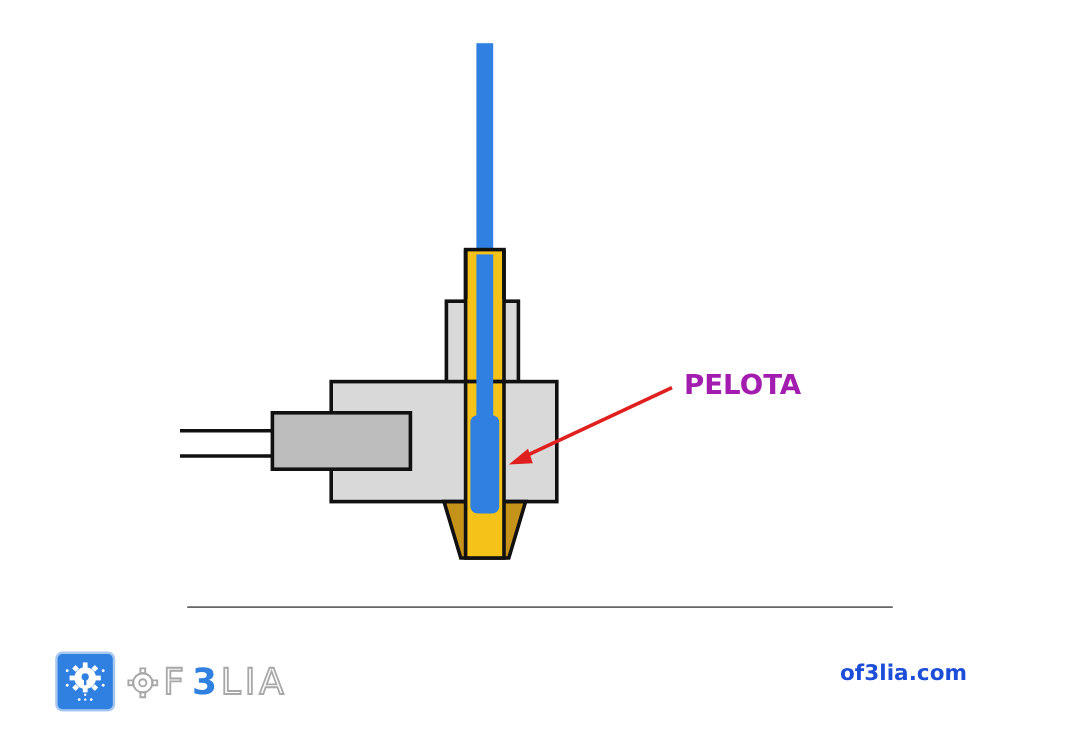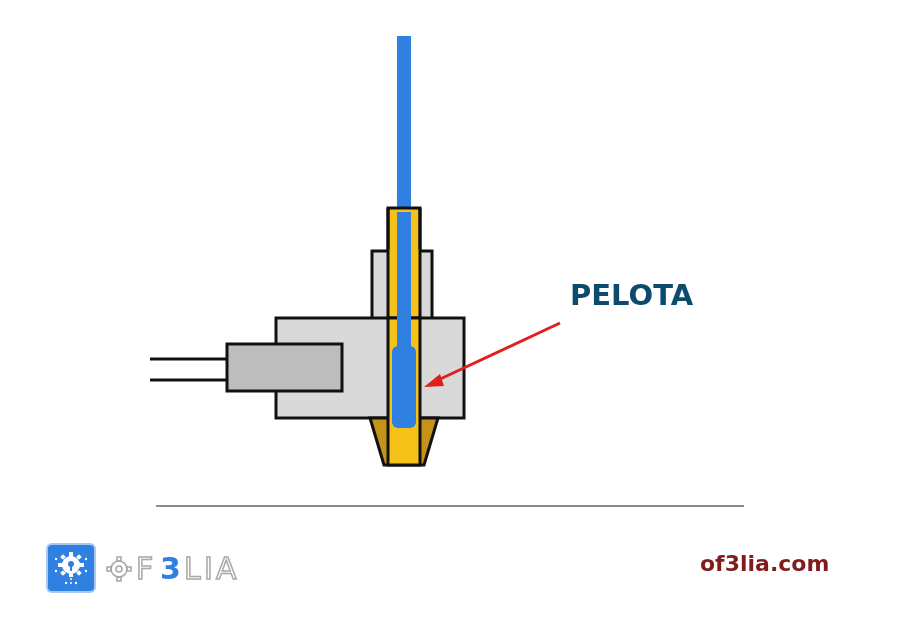--- a/index.html
+++ b/index.html
@@ -1,26 +1,26 @@
 <!DOCTYPE html>
 <html><head>
   <meta charset="utf-8">
   <style>
     html, body { margin: 0; padding: 0; background: #ffffff; }
     body { width: 900px; height: 623px; position: relative; overflow: hidden; font-family: "DejaVu Sans", sans-serif; }
     .diagram { position: absolute; left: 0; top: 0; width: 900px; height: 623px; }
     .label-pelota {
-      position: absolute; left: 570px; top: 278px;
+      position: absolute; left: 570px; top: 308px;
       font-family: "DejaVu Sans", sans-serif; font-weight: bold;
-      font-size: 29px; letter-spacing: 0px; color: #0c4a6e;
+      font-size: 23px; letter-spacing: 0px; color: #a21caf;
     }
     .site-url {
       position: absolute; left: 700px; top: 551px;
       font-family: "DejaVu Sans", sans-serif; font-weight: bold;
-      font-size: 22px; color: #7f1d1d;
+      font-size: 18px; color: #1d4ed8;
     }
     .logo-badge {
       position: absolute; left: 48px; top: 545px; width: 46px; height: 46px;
       background: #2f80e0; border-radius: 4px; box-shadow: 0 0 0 2px #a9c8ef;
     }
     .logo-word {
       position: absolute; left: 104px; top: 549px; height: 40px;
     }
     .logo-letter {
       position: absolute; top: 4px; font-family: "DejaVu Sans", sans-serif;

